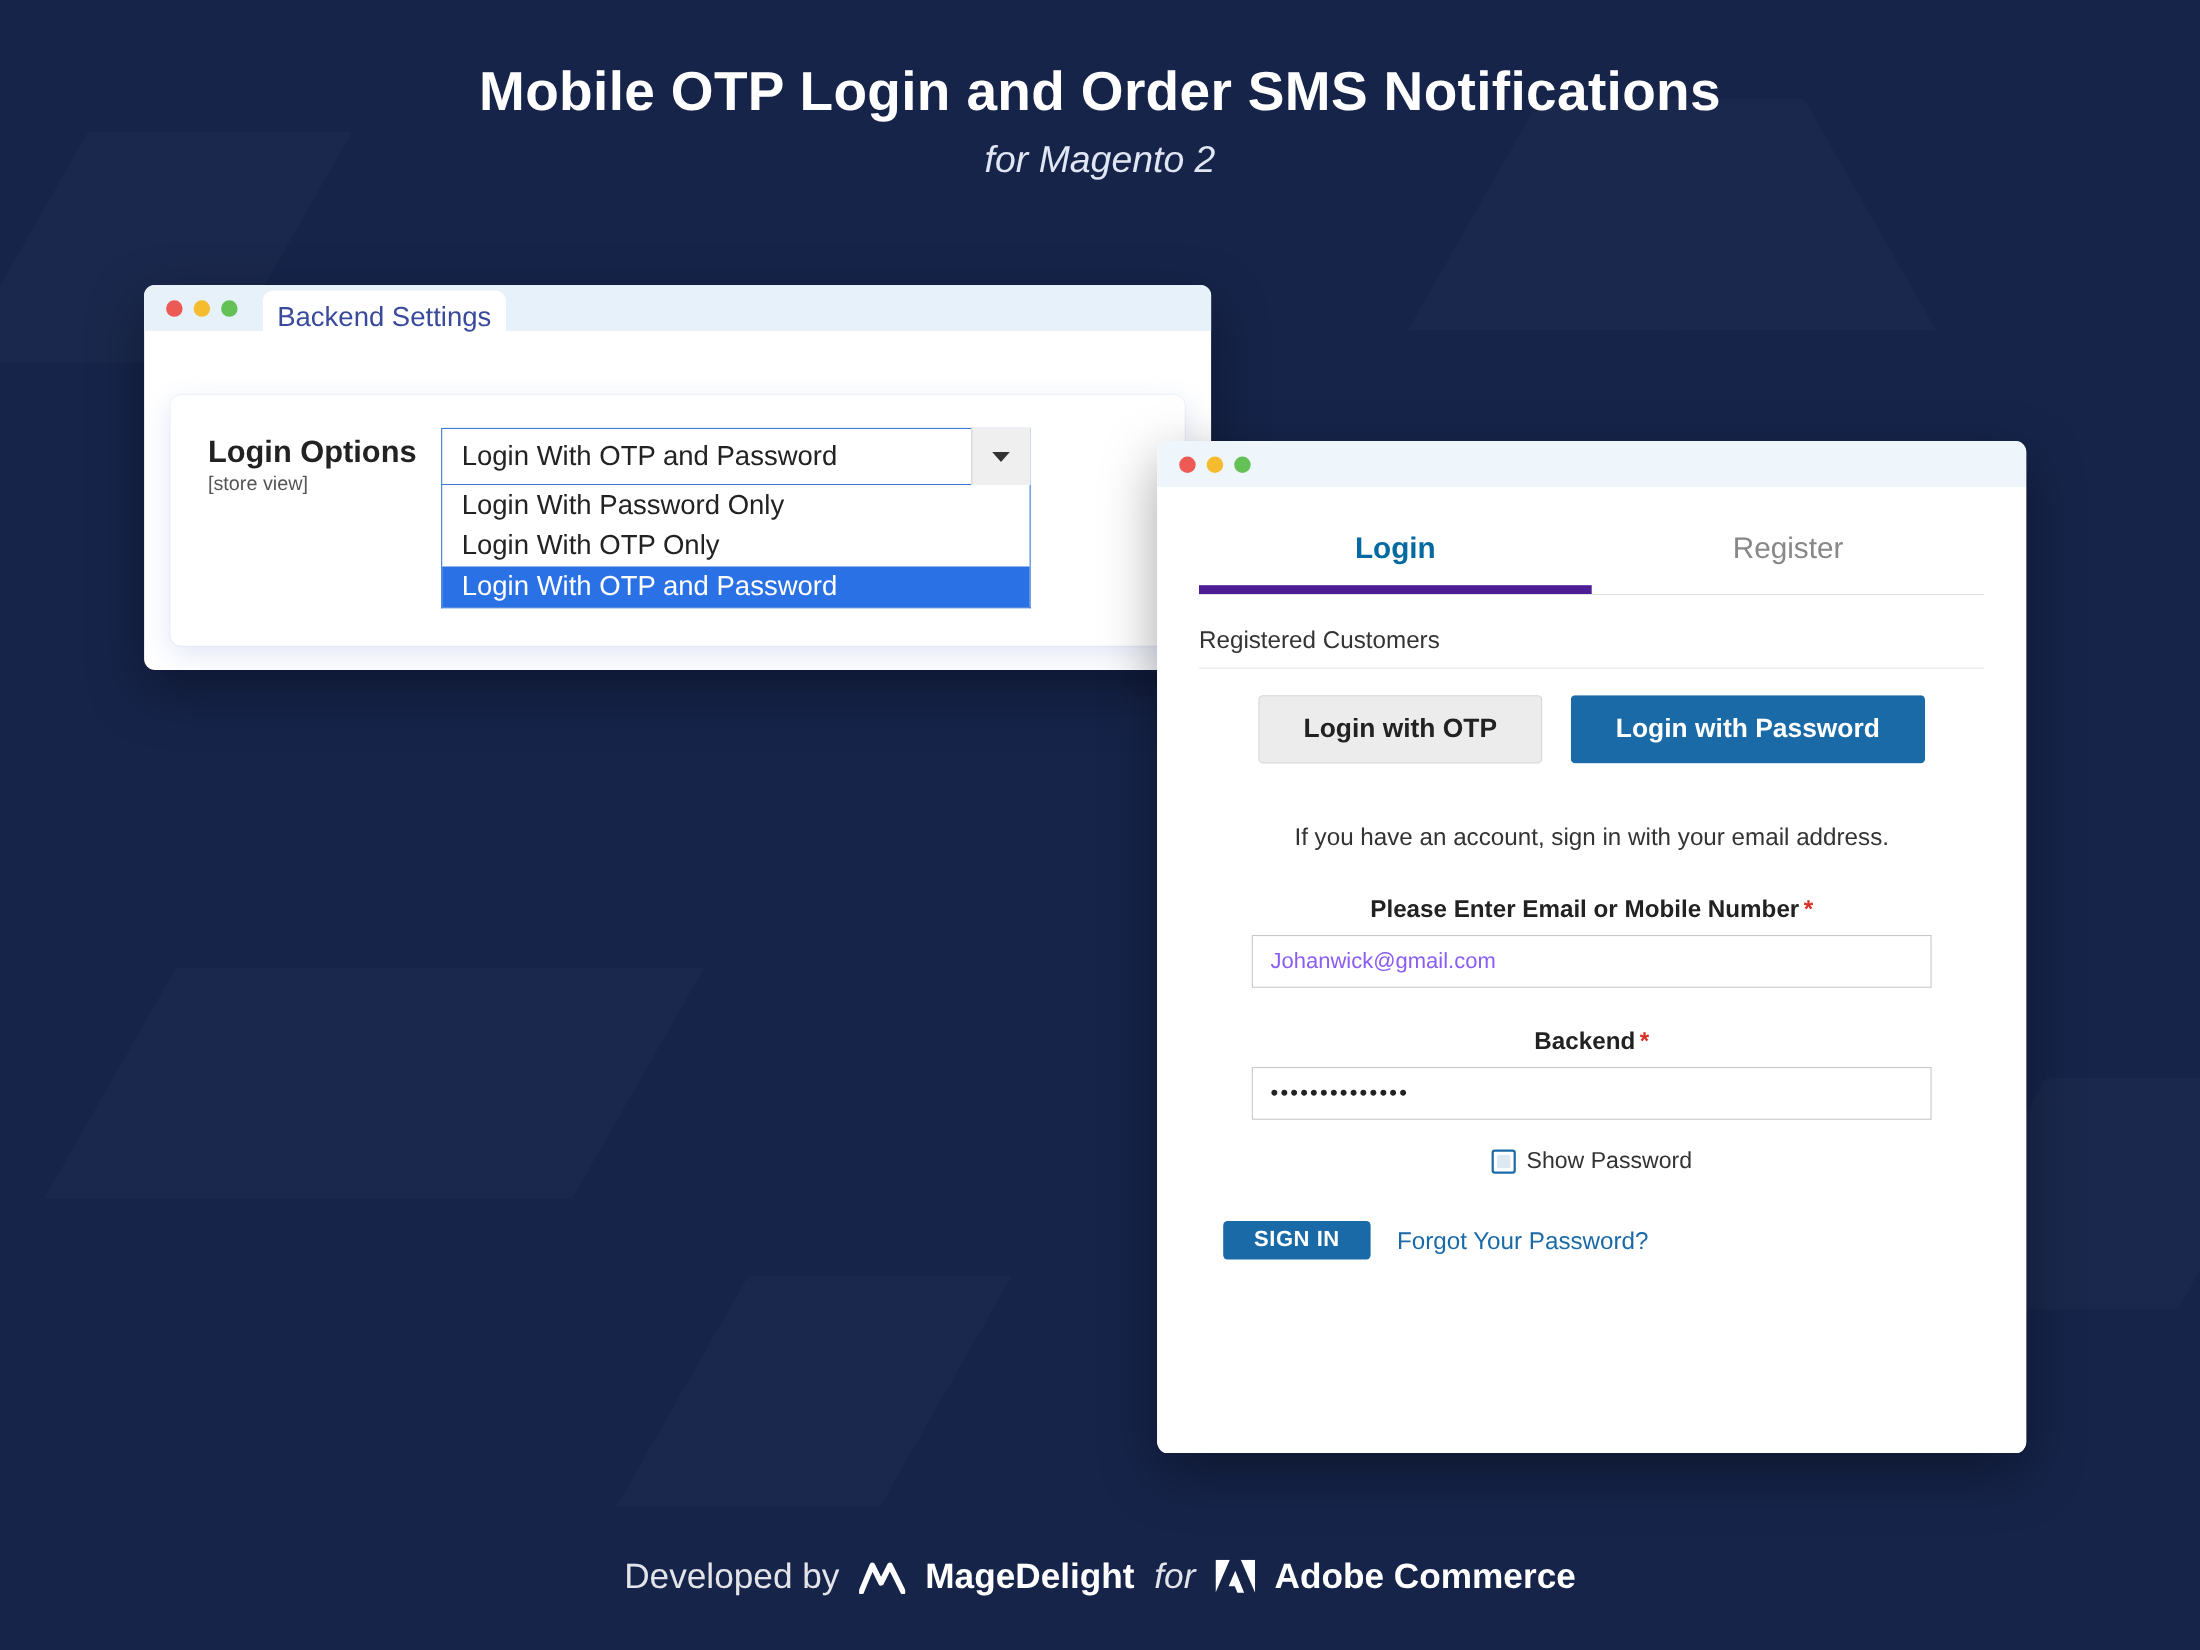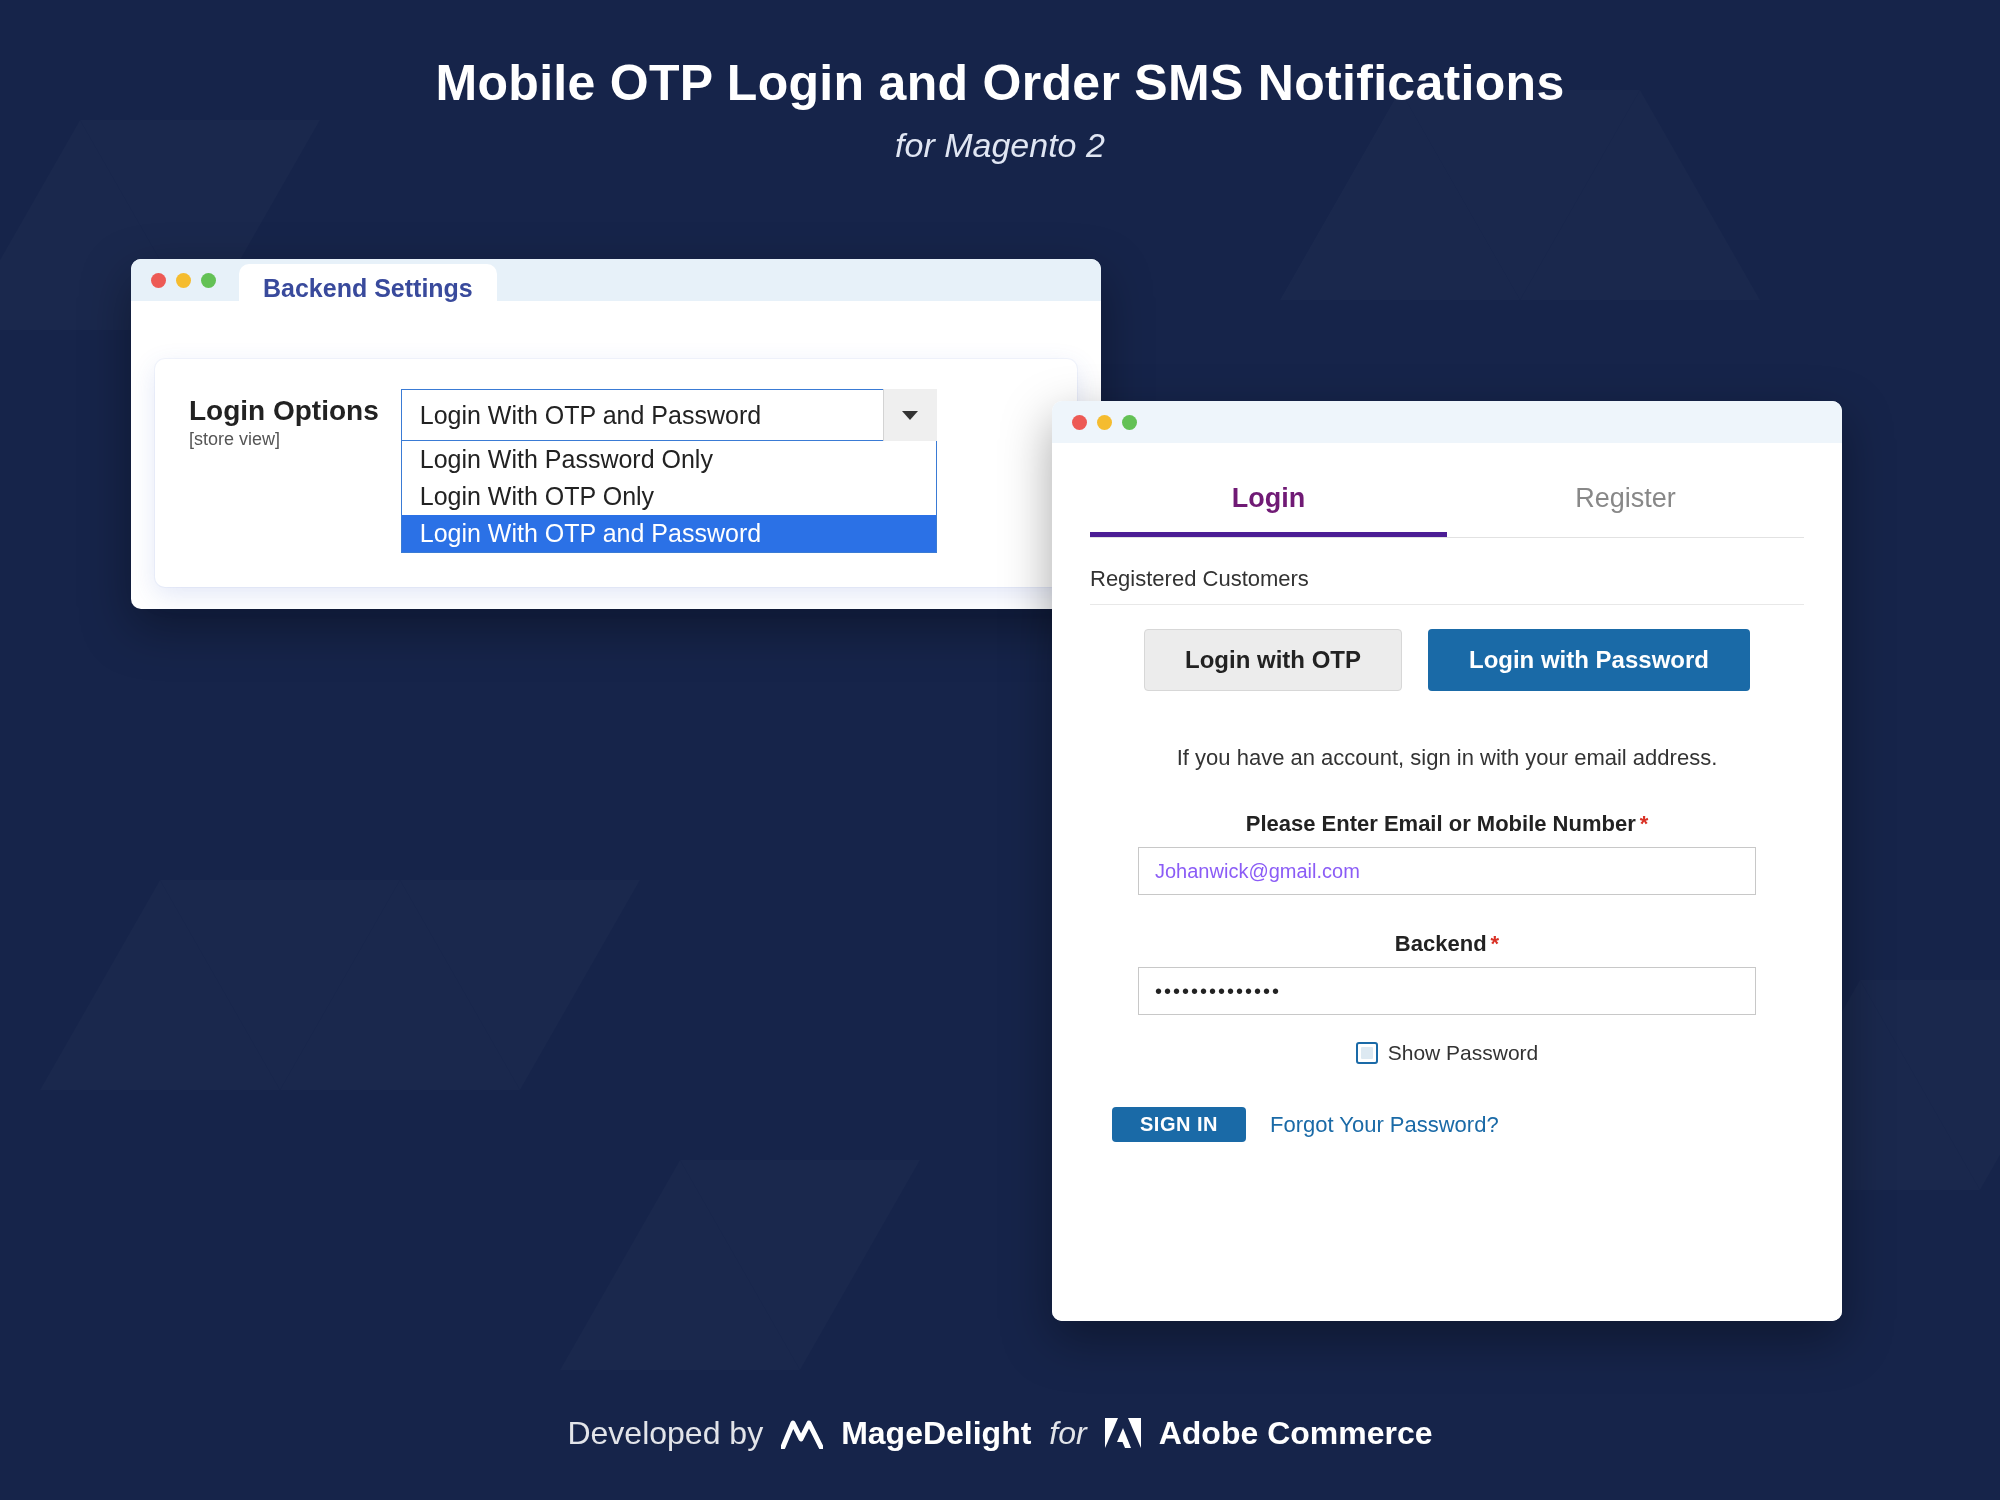--- a/index.html
+++ b/index.html
@@ -66,26 +66,26 @@
 .dot-yellow { background: #f5bc2f; }
 .dot-green { background: #63c155; }
 
 .win-backend {
   left: 131px; top: 259px;
   width: 970px; height: 350px;
 }
 .tab-backend {
   position: absolute;
   left: 108px; top: 5px;
-  padding: 10px 24px 8px;
+  padding: 10px 13px 8px;
   color: #394a9c;
   background: #fff;
   border-radius: 10px 10px 0 0;
   font-size: 25px;
-  font-weight: 700;
+  font-weight: 400;
 }
 .backend-card {
   position: absolute;
   left: 24px; right: 24px; top: 100px;
   bottom: 22px;
   background: #fff;
   border-radius: 10px;
   box-shadow: 0 8px 26px rgba(60,95,200,0.15), 0 0 0 1px rgba(60,95,200,0.05);
   padding: 30px 34px;
   display: flex;
@@ -164,23 +164,23 @@
 .ftabs { display: flex; border-bottom: 1px solid #e2e2e2; margin-bottom: 28px; }
 .ftab {
   flex: 1;
   text-align: center;
   padding: 12px 0 18px;
   font-size: 27px;
   color: #888;
   cursor: pointer;
 }
 .ftab.active {
-  color: #701a75;
-  font-weight: 700;
-  border-bottom: 5px solid #4c1d95;
+  color: #0369a1;
+  font-weight: 700;
+  border-bottom: 8px solid #4c1d95;
 }
 .sect-title {
   font-size: 22px;
   color: #333;
   padding-bottom: 12px;
   border-bottom: 1px solid #e8e8e8;
   margin-bottom: 24px;
 }
 .toggle-row { display: flex; gap: 26px; justify-content: center; margin-bottom: 54px; }
 .tog-btn {

